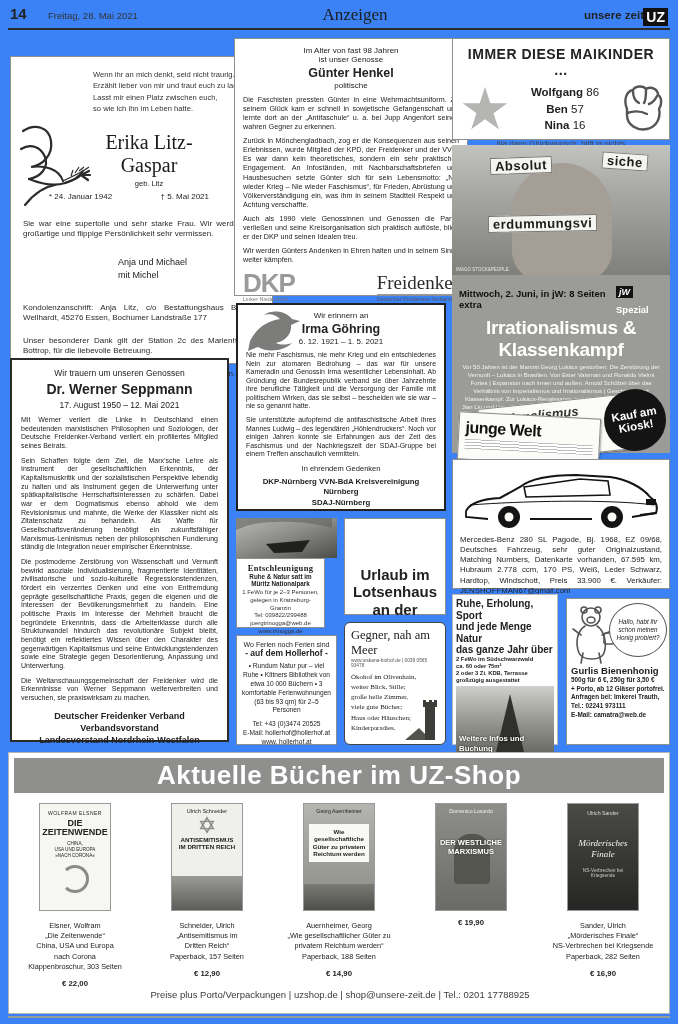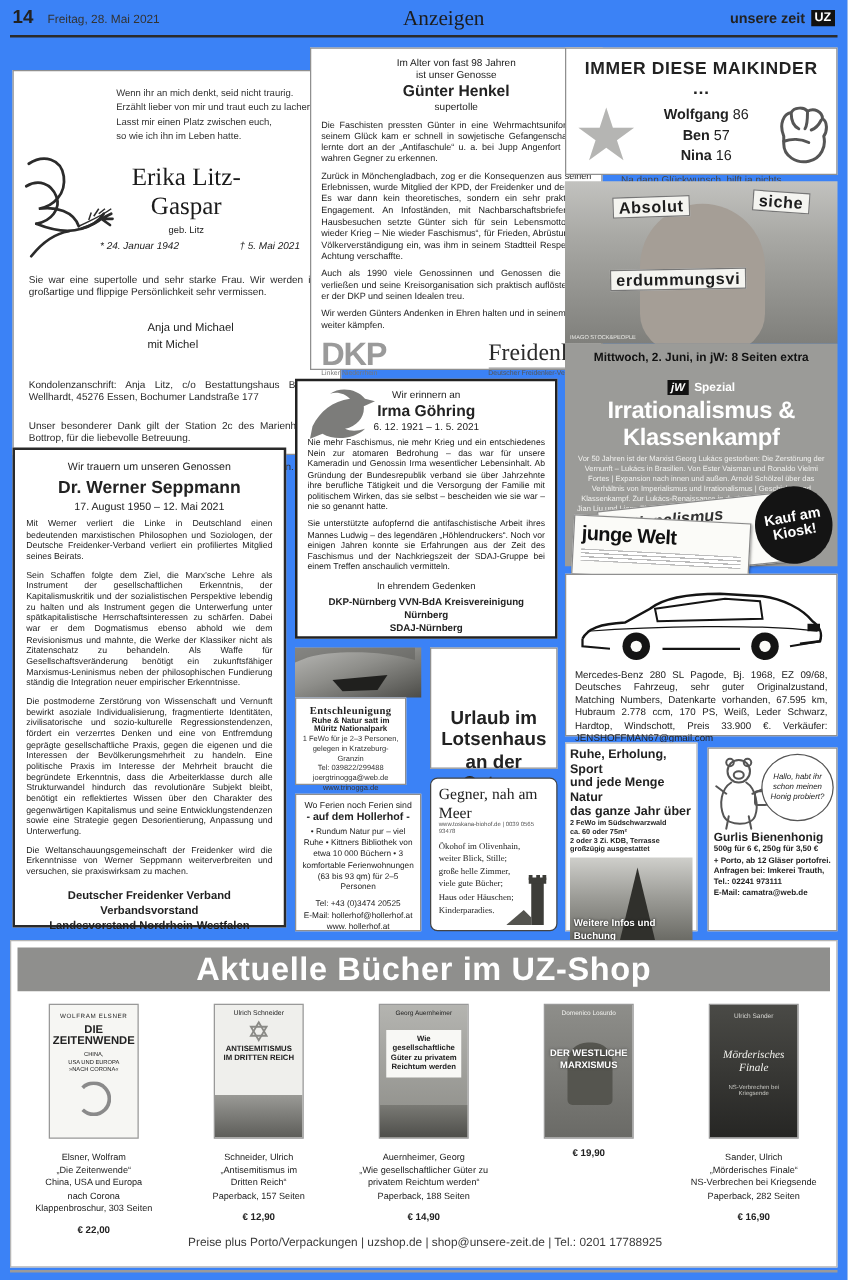--- a/index.html
+++ b/index.html
@@ -5,33 +5,33 @@
   html,body{margin:0;padding:0;background:#e8e8e6;}
   .page{position:relative;width:678px;height:1024px;background:#3b82f6;margin:0 auto;
         font-family:"Liberation Sans",sans-serif;color:#222;overflow:hidden;}
   .abs{position:absolute;}
   .ml{white-space:pre-line;}
   .just{text-align:justify;}
   .ctr{text-align:center;}
   
   .hdr-rule{left:8px;top:28px;width:662px;height:2px;background:#2b2b2b;}
   .pagenum{left:10px;top:5px;font-size:15px;font-weight:bold;}
-  .hdate{left:38px;top:10px;font-size:9.5px;color:#333;text-align:center;}
+  .hdate{left:48px;top:10px;font-size:9.5px;color:#333;text-align:center;}
   .hsection{left:16px;top:5px;width:678px;text-align:center;font-family:"Liberation Serif",serif;font-size:17px;color:#1c1c1c;}
   .hbrand{right:34px;top:9px;font-size:11.5px;font-weight:bold;}
-  .uzbox{right:10px;top:8px;background:#111;color:#fff;font-size:10px;font-weight:bold;padding:1px 3px;}
+  .uzbox{right:10px;top:8px;background:#111;color:#fff;font-size:14px;font-weight:bold;padding:1px 3px;}
   
   .box{box-sizing:border-box;background:#fff;}
   .thin{border:1px solid #8f8f8f;}
   .thick{border:2.5px solid #2a2a2a;}
   
   .poem{margin-left:70px;font-size:7.6px;line-height:1.5;color:#333;}
   .litz-name{font-family:"Liberation Serif",serif;font-size:20px;color:#1b1b1b;margin-left:56px;text-align:center;width:140px;}
   .litz-geb{margin-left:56px;width:140px;text-align:center;font-size:7.5px;margin-top:2px;}
-  .litz-dates{margin-left:57px;width:160px;display:flex;justify-content:space-between;font-size:8px;margin-top:4px;font-style:italic;}
+  .litz-dates{margin-left:26px;width:160px;display:flex;justify-content:space-between;font-size:8px;margin-top:4px;}
   .obit-body{font-size:8px;line-height:1.32;color:#2a2a2a;}
   .litz-sig{margin-left:95px;font-size:9px;line-height:1.5;}
   
   .sm-intro{font-size:8.5px;}
   .sm-name{font-size:14px;font-weight:bold;margin-top:3px;}
   .sm-dates{font-size:8.5px;margin-top:3px;}
   .sm-p{font-size:7px;line-height:1.24;margin-top:6px;}
   .sm-sig{font-size:9px;font-weight:bold;line-height:1.35;margin-top:7px;}
   .hk-p{font-size:7.2px;line-height:1.26;margin-top:5px;}
   .gg-p{font-size:6.9px;line-height:1.24;margin-top:5px;}
@@ -137,25 +137,25 @@
     <div class="ctr sm-dates">17. August 1950 – 12. Mai 2021</div>
     <div class="sm-p just">Mit Werner verliert die Linke in Deutschland einen bedeutenden marxistischen Philosophen und Soziologen, der Deutsche Freidenker-Verband verliert ein profiliertes Mitglied seines Beirats.</div>
     <div class="sm-p just">Sein Schaffen folgte dem Ziel, die Marx’sche Lehre als Instrument der gesellschaftlichen Erkenntnis, der Kapitalismuskritik und der sozialistischen Perspektive lebendig zu halten und als Instrument gegen die Unterwerfung unter spätkapitalistische Herrschaftsinteressen zu schärfen. Dabei war er dem Dogmatismus ebenso abhold wie dem Revisionismus und mahnte, die Werke der Klassiker nicht als Zitatenschatz zu behandeln. Als Waffe für Gesellschaftsveränderung benötigt ein zukunftsfähiger Marxismus-Leninismus neben der philosophischen Fundierung ständig die Integration neuer empirischer Erkenntnisse.</div>
     <div class="sm-p just">Die postmoderne Zerstörung von Wissenschaft und Vernunft bewirkt asoziale Individualisierung, fragmentierte Identitäten, zivilisatorische und sozio-kulturelle Regressionstendenzen, fördert ein verzerrtes Denken und eine von Entfremdung geprägte gesellschaftliche Praxis, gegen die eigenen und die Interessen der Bevölkerungsmehrheit zu handeln. Eine politische Praxis im Interesse der Mehrheit braucht die begründete Erkenntnis, dass die Arbeiterklasse durch alle Strukturwandel hindurch das revolutionäre Subjekt bleibt, benötigt ein reflektiertes Wissen über den Charakter des gegenwärtigen Kapitalismus und seine Entwicklungstendenzen sowie eine Strategie gegen Desorientierung, Anpassung und Unterwerfung.</div>
     <div class="sm-p just">Die Weltanschauungsgemeinschaft der Freidenker wird die Erkenntnisse von Werner Seppmann weiterverbreiten und versuchen, sie praxiswirksam zu machen.</div>
     <div class="ctr sm-sig ml">Deutscher Freidenker Verband
 Verbandsvorstand
 Landesvorstand Nordrhein-Westfalen</div>
   </div>
 
-  <div class="abs box thin" style="left:248px;top:38px;width:234px;height:258px;padding:7px 8px;">
+  <div class="abs box thin" style="left:234px;top:38px;width:234px;height:258px;padding:7px 8px;">
     <div class="ctr ml" style="font-size:8px;">Im Alter von fast 98 Jahren
 ist unser Genosse</div>
     <div class="ctr" style="font-size:12.5px;font-weight:bold;margin-top:2px;">Günter Henkel</div>
-    <div class="ctr" style="font-size:8px;margin-top:1px;">supertolle</div>
+    <div class="ctr" style="font-size:8px;margin-top:1px;">politische</div>
     <div class="hk-p just">Die Faschisten pressten Günter in eine Wehrmachtsuniform. Zu seinem Glück kam er schnell in sowjetische Gefangenschaft und lernte dort an der „Antifaschule“ u. a. bei Jupp Angenfort seinen wahren Gegner zu erkennen.</div>
     <div class="hk-p just">Zurück in Mönchengladbach, zog er die Konsequenzen aus seinen Erlebnissen, wurde Mitglied der KPD, der Freidenker und der VVN. Es war dann kein theoretisches, sondern ein sehr praktisches Engagement. An Infoständen, mit Nachbarschaftsbriefen und Hausbesuchen setzte Günter sich für sein Lebensmotto: „Nie wieder Krieg – Nie wieder Faschismus“, für Frieden, Abrüstung und Völkerverständigung ein, was ihm in seinem Stadtteil Respekt und Achtung verschaffte.</div>
     <div class="hk-p just">Auch als 1990 viele Genossinnen und Genossen die Partei verließen und seine Kreisorganisation sich praktisch auflöste, blieb er der DKP und seinen Idealen treu.</div>
     <div class="hk-p just">Wir werden Günters Andenken in Ehren halten und in seinem Sinne weiter kämpfen.</div>
     <div style="display:flex;justify-content:space-between;align-items:flex-end;margin-top:6px;">
       <div>
         <div class="dkp-logo">DKP</div>
         <div class="logo-cap">Linker Niederrhein</div>
       </div>
       <div>
@@ -259,21 +259,21 @@
 
   <div class="abs" style="left:452px;top:145px;width:218px;height:308px;">
     <div class="jwphoto abs" style="left:0;top:0;width:218px;height:130px;">
       <div class="abs" style="left:60px;top:18px;width:100px;height:118px;border-radius:50px 50px 30px 30px;background:#a59e96;"></div>
       <div class="strip" style="left:38px;top:12px;transform:rotate(-2deg);">Absolut</div>
       <div class="strip" style="left:150px;top:8px;transform:rotate(4deg);">siche</div>
       <div class="strip" style="left:36px;top:70px;transform:rotate(-1deg);">erdummungsvi</div>
       <div class="abs" style="left:4px;bottom:3px;font-size:4.5px;color:#e8e8e4;">IMAGO STOCK&amp;PEOPLE</div>
     </div>
     <div class="jwgray abs" style="left:0;top:130px;width:218px;height:178px;padding:6px 7px;box-sizing:border-box;">
-      <div style="display:flex;justify-content:center;gap:8px;align-items:center;flex-direction:column;">
+      <div style="display:flex;justify-content:center;gap:8px;align-items:center;">
         <span class="jw-line1">Mittwoch, 2. Juni, in jW: 8 Seiten extra</span>
         <span><span class="jwtag">jW</span>
         <b style="color:#fff;font-size:9.5px;">Spezial</b></span>
       </div>
       <div class="ctr jw-head">Irrationalismus &amp; Klassenkampf</div>
       <div class="jw-p ctr" style="margin-top:2px;">Vor 50 Jahren ist der Marxist Georg Lukács gestorben: Die Zerstörung der Vernunft – Lukács in Brasilien. Von Ester Vaisman und Ronaldo Vielmi Fortes | Expansion nach innen und außen. Arnold Schölzel über das Verhältnis von Imperialismus und Irrationalismus | Geschichte und Klassenkampf. Zur Lukács-Renaissance in der Volksrepublik China. Von Jian Liu und Liang Zhang | Direkte und indirekte Apologetik. Wie das Elend der kapitalistischen Barbarei verklärt wird. Von Rüdiger Dannemann</div>
       <div class="npaper" style="left:28px;bottom:-4px;width:150px;height:54px;transform:rotate(-6deg);">
         <div style="font-size:13px;font-weight:bold;font-style:italic;color:#333;padding:4px 6px;">Irrationalismus</div>
       </div>
       <div class="npaper" style="left:6px;bottom:-10px;width:140px;height:46px;transform:rotate(3deg);">

